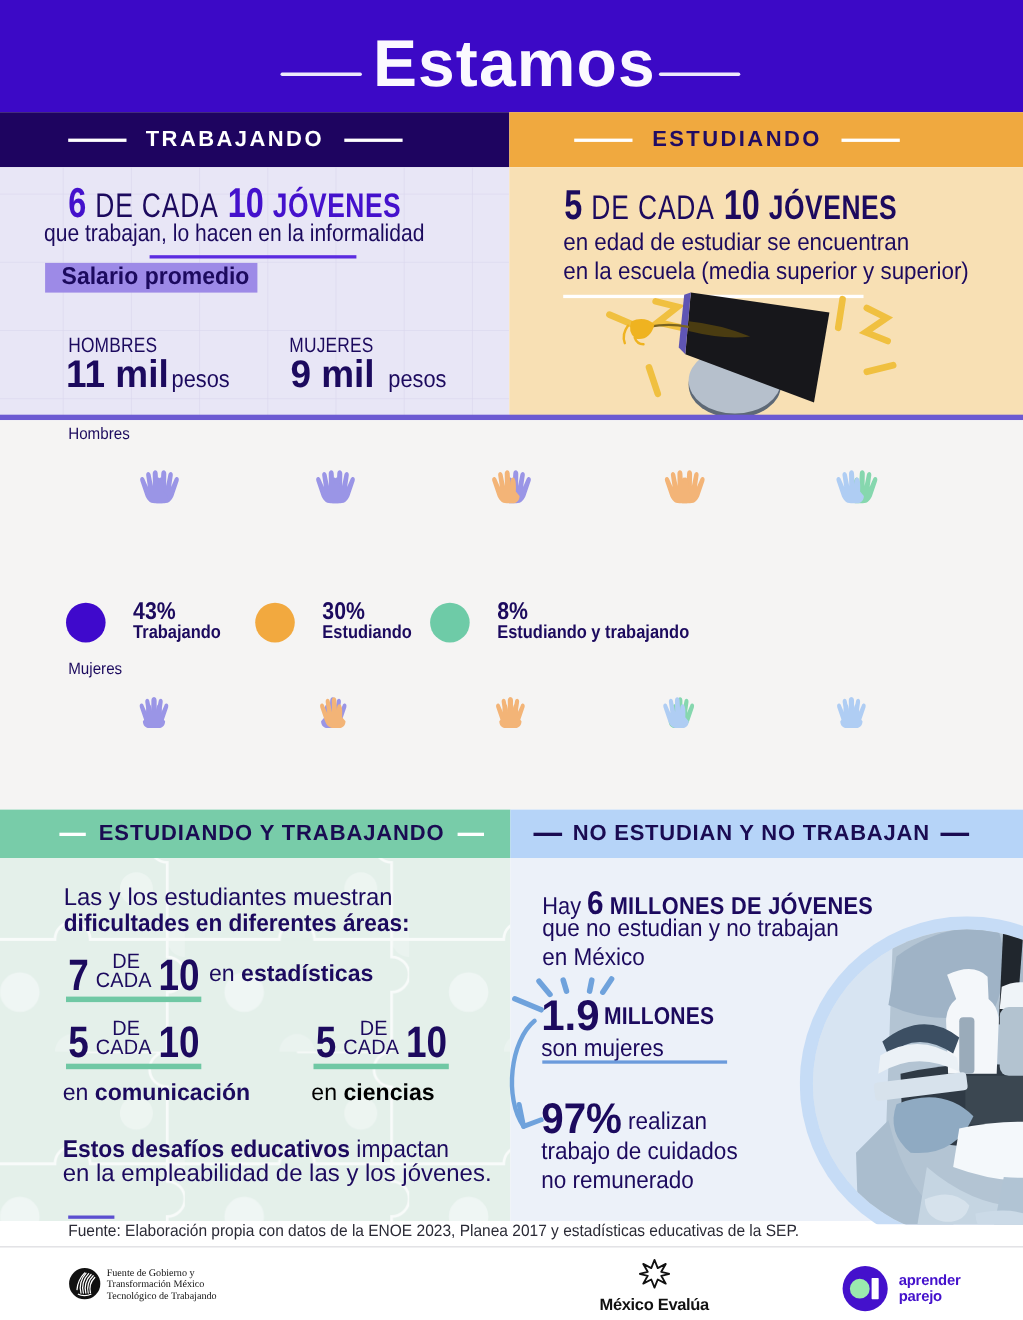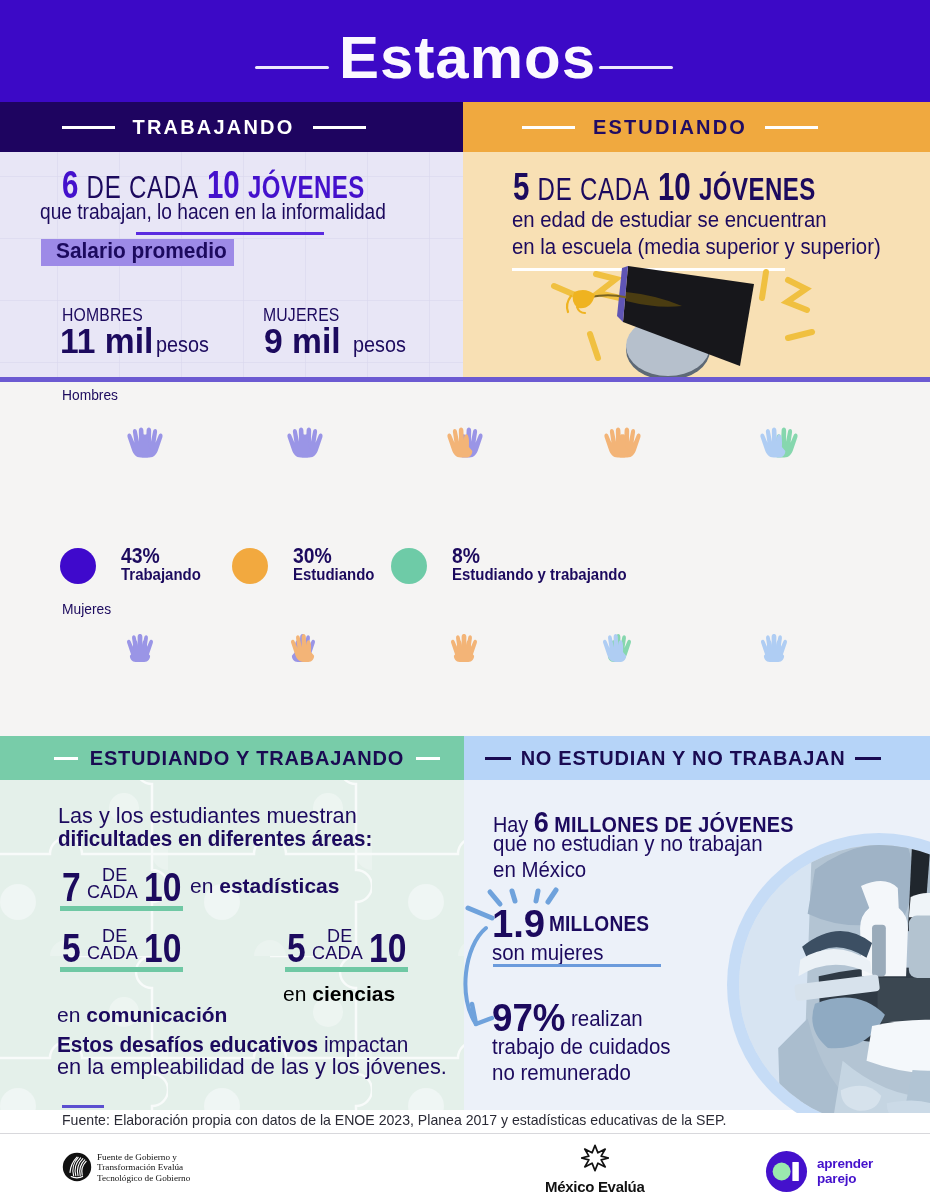--- a/index.html
+++ b/index.html
@@ -1249,21 +1249,21 @@
   <span class="uline" style="left:60px;top:967px;width:123px"></span>
     </div>
 <div class="ratio">
   <span class="big" style="left:287px;top:926px">5</span>
   <span class="de" style="left:327px;top:925px">DE</span>
   <span class="cada" style="left:312px;top:942px">CADA</span>
   <span class="big" style="left:369px;top:926px">10</span>
   <span class="uline" style="left:285px;top:967px;width:123px"></span>
     </div>
 
-<div class="tx" style="left:57px;top:1003px;font-size:21px;color:#1C0A5E">en <b>comunicación</b></div>
+<div class="tx" style="left:57px;top:982px;font-size:21px;color:#1C0A5E">en <b>comunicación</b></div>
 <div class="tx" style="left:283px;top:982px;font-size:21px;color:#000000">en <b>ciencias</b></div>
 <div class="tx eyt-close1"><b>Estos desafíos educativos</b><span> impactan</span></div>
 <div class="tx eyt-close2">en la empleabilidad de las y los jóvenes.</div>
 
 <div class="tx nen-l1"><span>Hay </span><b style="font-size:30px">6</b> <b style="letter-spacing:0.3px">MILLONES DE JÓVENES</b></div>
 <div class="tx nen-l2">que no estudian y no trabajan</div>
 <div class="tx nen-l3">en México</div>
 <div class="tx nen-s2num">1.9</div>
 <div class="tx nen-s2txt">MILLONES</div>
 <div class="tx nen-s2sub">son mujeres</div>
@@ -1342,22 +1342,22 @@
       <path d="M13.8 23.6 C12.0 17.6 13.8 10.6 18.6 5.8"></path>
       <path d="M16.0 23.6 C14.3 17.8 16.2 11.0 20.8 6.6"></path>
       <path d="M18.2 23.5 C16.7 18.0 18.6 11.6 22.7 7.8"></path>
       <path d="M20.2 23.2 C19.1 18.4 20.8 12.8 24.1 9.4"></path>
       <path d="M8.0 20.4 C8.4 15.6 11.0 9.2 15.0 5.2"></path>
       <path d="M9.2 24.6 C12.0 26.2 17.6 26.2 20.6 24.6"></path>
     </g>
   </svg>
   <span class="flogo-txt">
     <span>Fuente de Gobierno y</span>
-    <span>Transformación Evalúa</span>
-    <span>Tecnológico de Gobierno</span>
+    <span>Transformación México</span>
+    <span>Tecnológico de Trabajando</span>
   </span>
 </div>
 
 
 <div class="flogo" id="flogo-mexev">
   <svg width="28" height="28" viewBox="0 0 40 40">
     <path d="M20 2 L24.2 12.6 L34.6 7.2 L28.8 17.4 L39.5 20 L28.8 22.6 L34.6 32.8 L24.2 27.4 L20 38 L15.8 27.4 L5.4 32.8 L11.2 22.6 L0.5 20 L11.2 17.4 L5.4 7.2 L15.8 12.6 Z" fill="none" stroke="#111" stroke-width="2.4" stroke-linejoin="round"></path>
   </svg>
   <span class="flogo-name">México Evalúa</span>
 </div>

